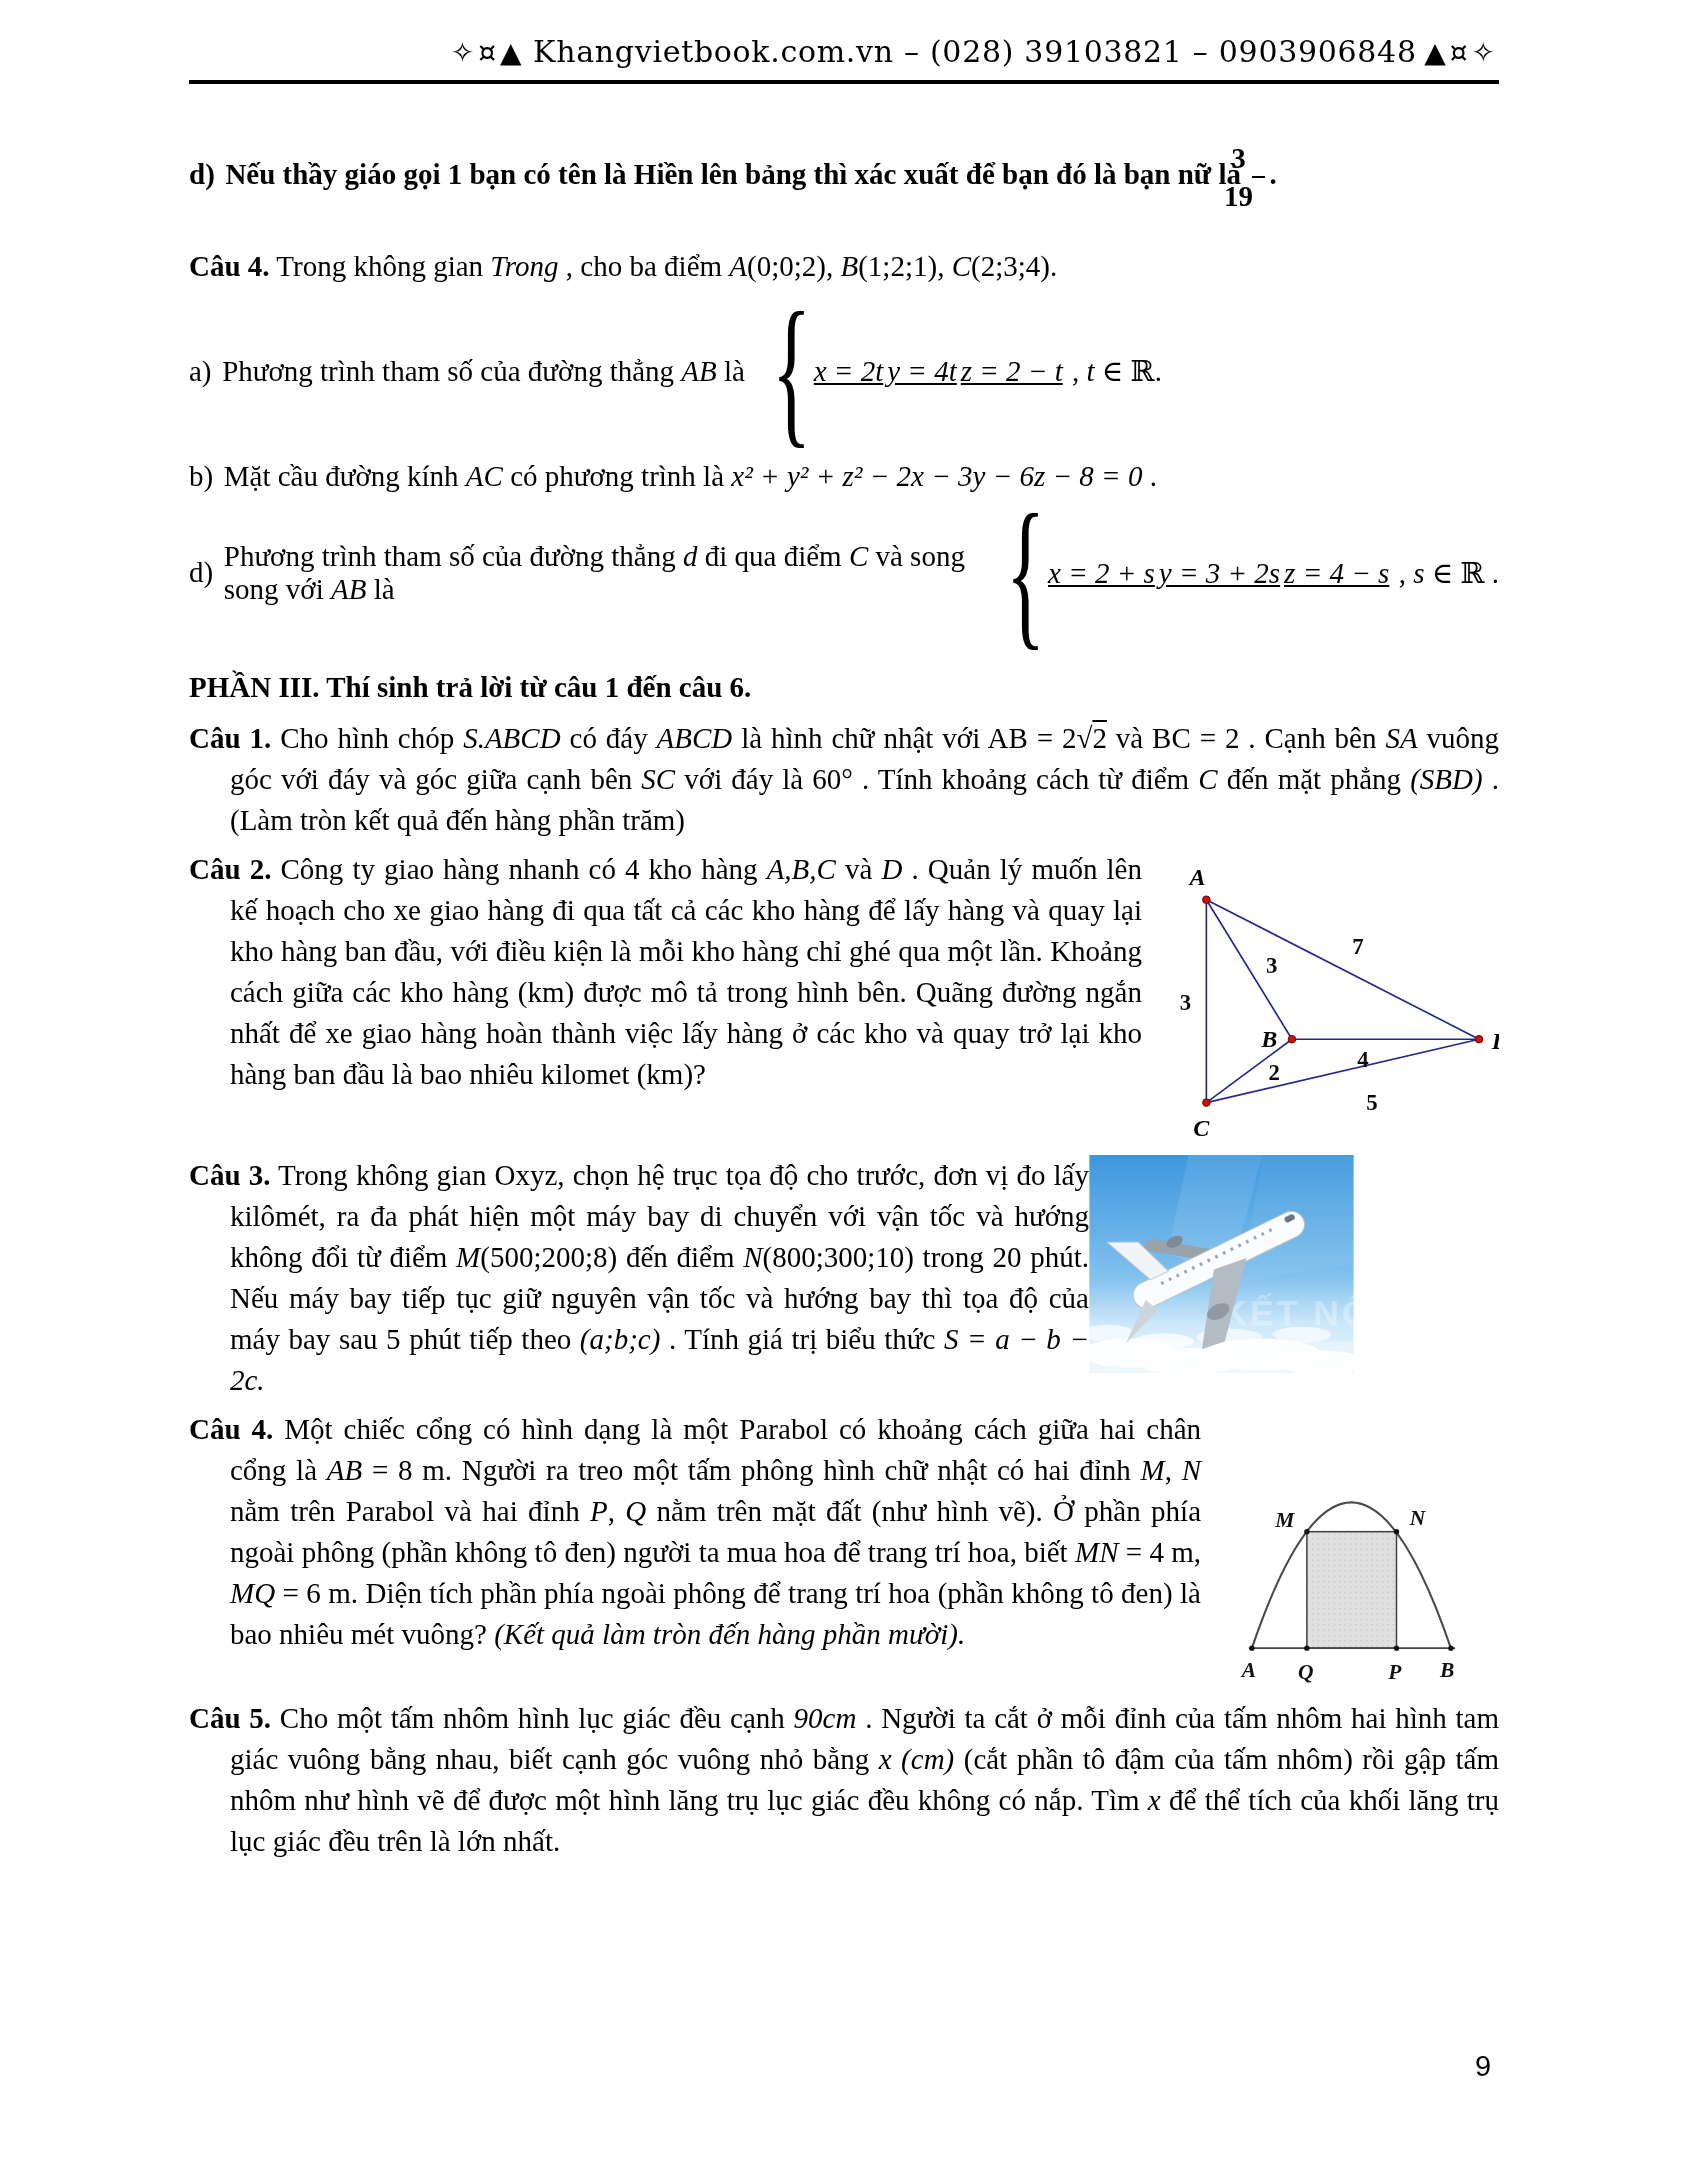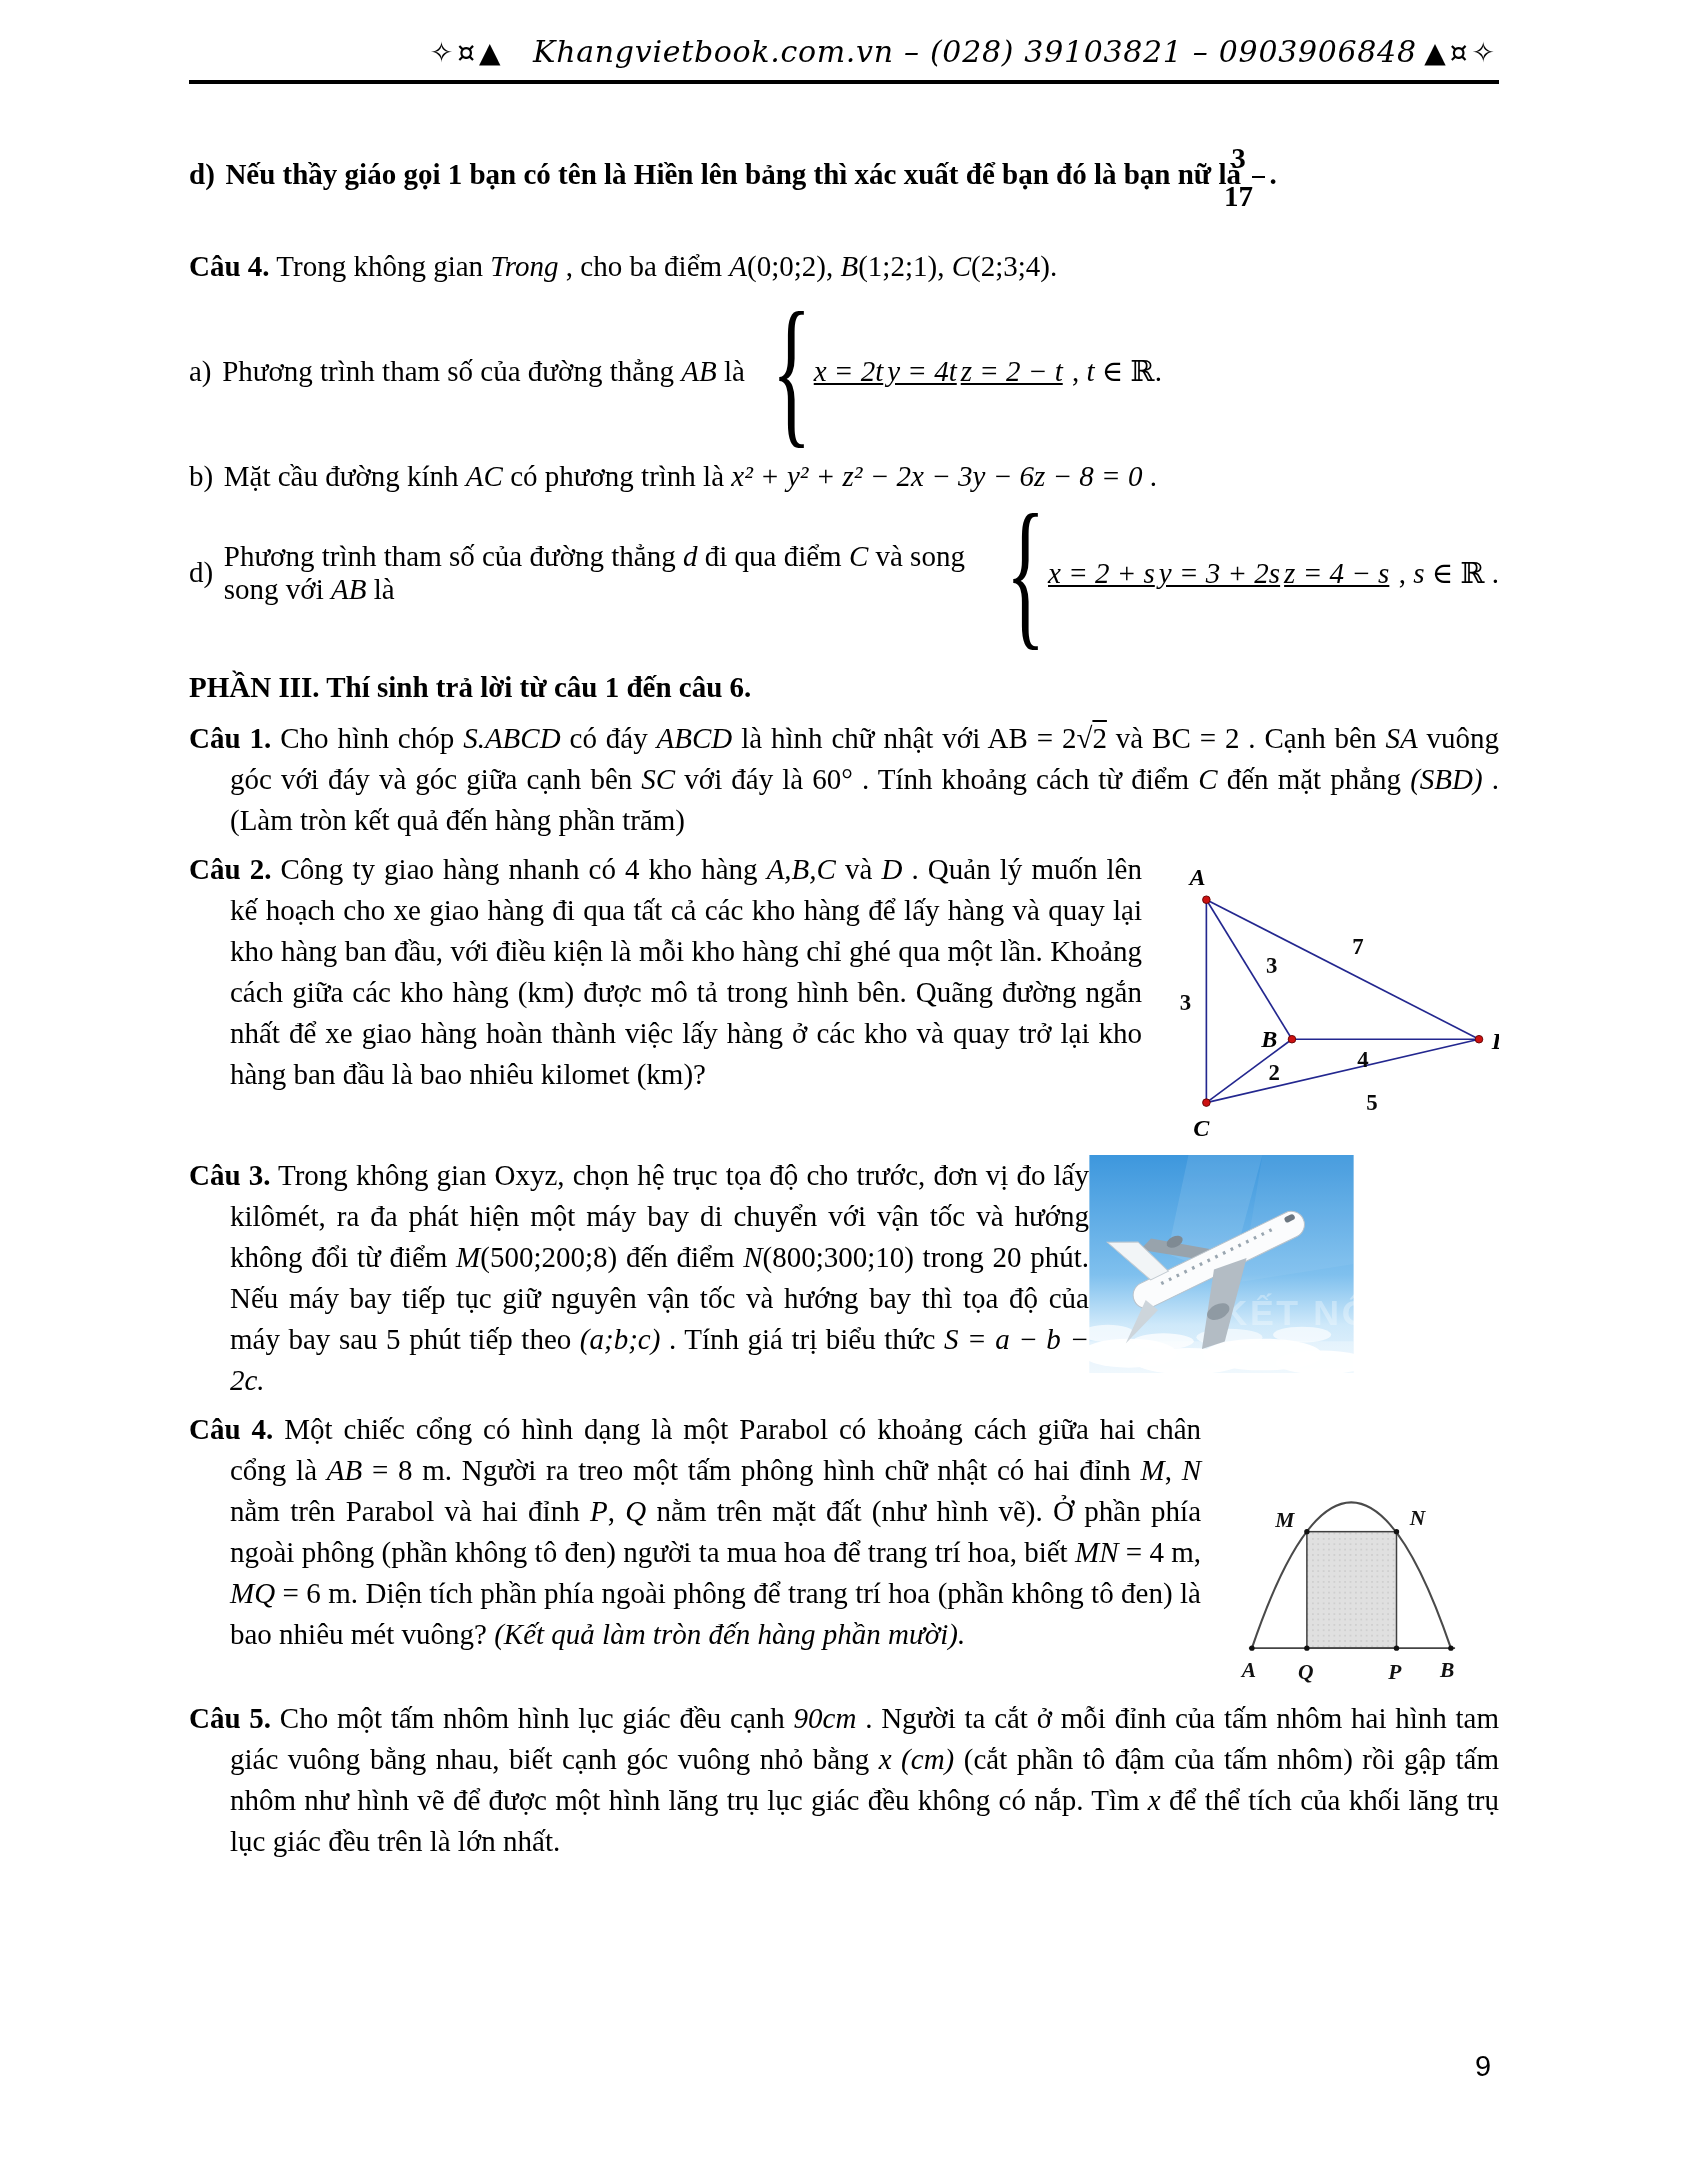--- a/index.html
+++ b/index.html
@@ -7,21 +7,21 @@
     width:1687px; height:2183px; position:relative;
     background:#ffffff; color:#000;
     font-family:"Liberation Serif","DejaVu Serif",serif;
     font-size:29px; overflow:hidden;
   }
   .content { position:absolute; left:189px; top:0; width:1310px; }
 
   
   .header { margin-top:34px; text-align:right; white-space:nowrap;
             font-size:30px; }
-  .header-script { font-family:"DejaVu Serif",serif; font-style:italic; letter-spacing:0.7px;margin-left:21px; }
+  .header-script { font-family:"DejaVu Serif",serif; letter-spacing:0.7px; }
   .ornament { font-family:"DejaVu Sans",sans-serif; font-size:28px; font-style:normal; letter-spacing:4px; }
   .rule { border:none; border-top:4px solid #000; margin:10.6px 0 0 0; }
 
   p { margin:0; line-height:41px; }
   .item-par { padding-left:41px; text-indent:-41px; }
   .q-par { padding-left:41px; text-indent:-41px; text-align:justify; }
   .item-label { margin-right:10.6px; }
 
   .seg-t { font-style:normal; }
   .seg-m { font-style:italic; font-family:"Liberation Serif","DejaVu Serif","DejaVu Sans",serif; }
@@ -79,21 +79,21 @@
 
   <div class="header">
     <span class="ornament">✧¤▲</span>
     <span class="header-script">Khangvietbook.com.vn – (028) 39103821 – 0903906848</span>
     <span class="ornament">▲¤✧</span>
   </div>
   <hr class="rule">
 
   <p class="item-par" id="sec-d1"><span class="item-label">d)</span><span><span class="seg-t">Nếu thầy giáo gọi 1 bạn có tên là Hiền lên bảng thì xác xuất để bạn đó là bạn nữ là </span></span><span class="frac">
         <span class="num">3</span>
-        <span class="den">17</span>
+        <span class="den">19</span>
       </span><span>.</span></p>
 
   <p class="item-par" id="cau4-ii"><span><span class="seg-b">Câu 4.</span><span class="seg-t"> Trong không gian </span><span class="seg-m">Trong</span><span class="seg-t"> , cho ba điểm </span><span class="seg-m">A</span><span class="seg-t">(0;0;2), </span><span class="seg-m">B</span><span class="seg-t">(1;2;1), </span><span class="seg-m">C</span><span class="seg-t">(2;3;4).</span></span></p>
 
   <div class="eq-row" id="item-a">
     <span class="item-label">a)</span>
     <span><span class="seg-t">Phương trình tham số của đường thẳng </span><span class="seg-m">AB</span><span class="seg-t"> là</span></span>
     <span class="sys">
       <span class="brace">{</span>
       <span class="eqs">

